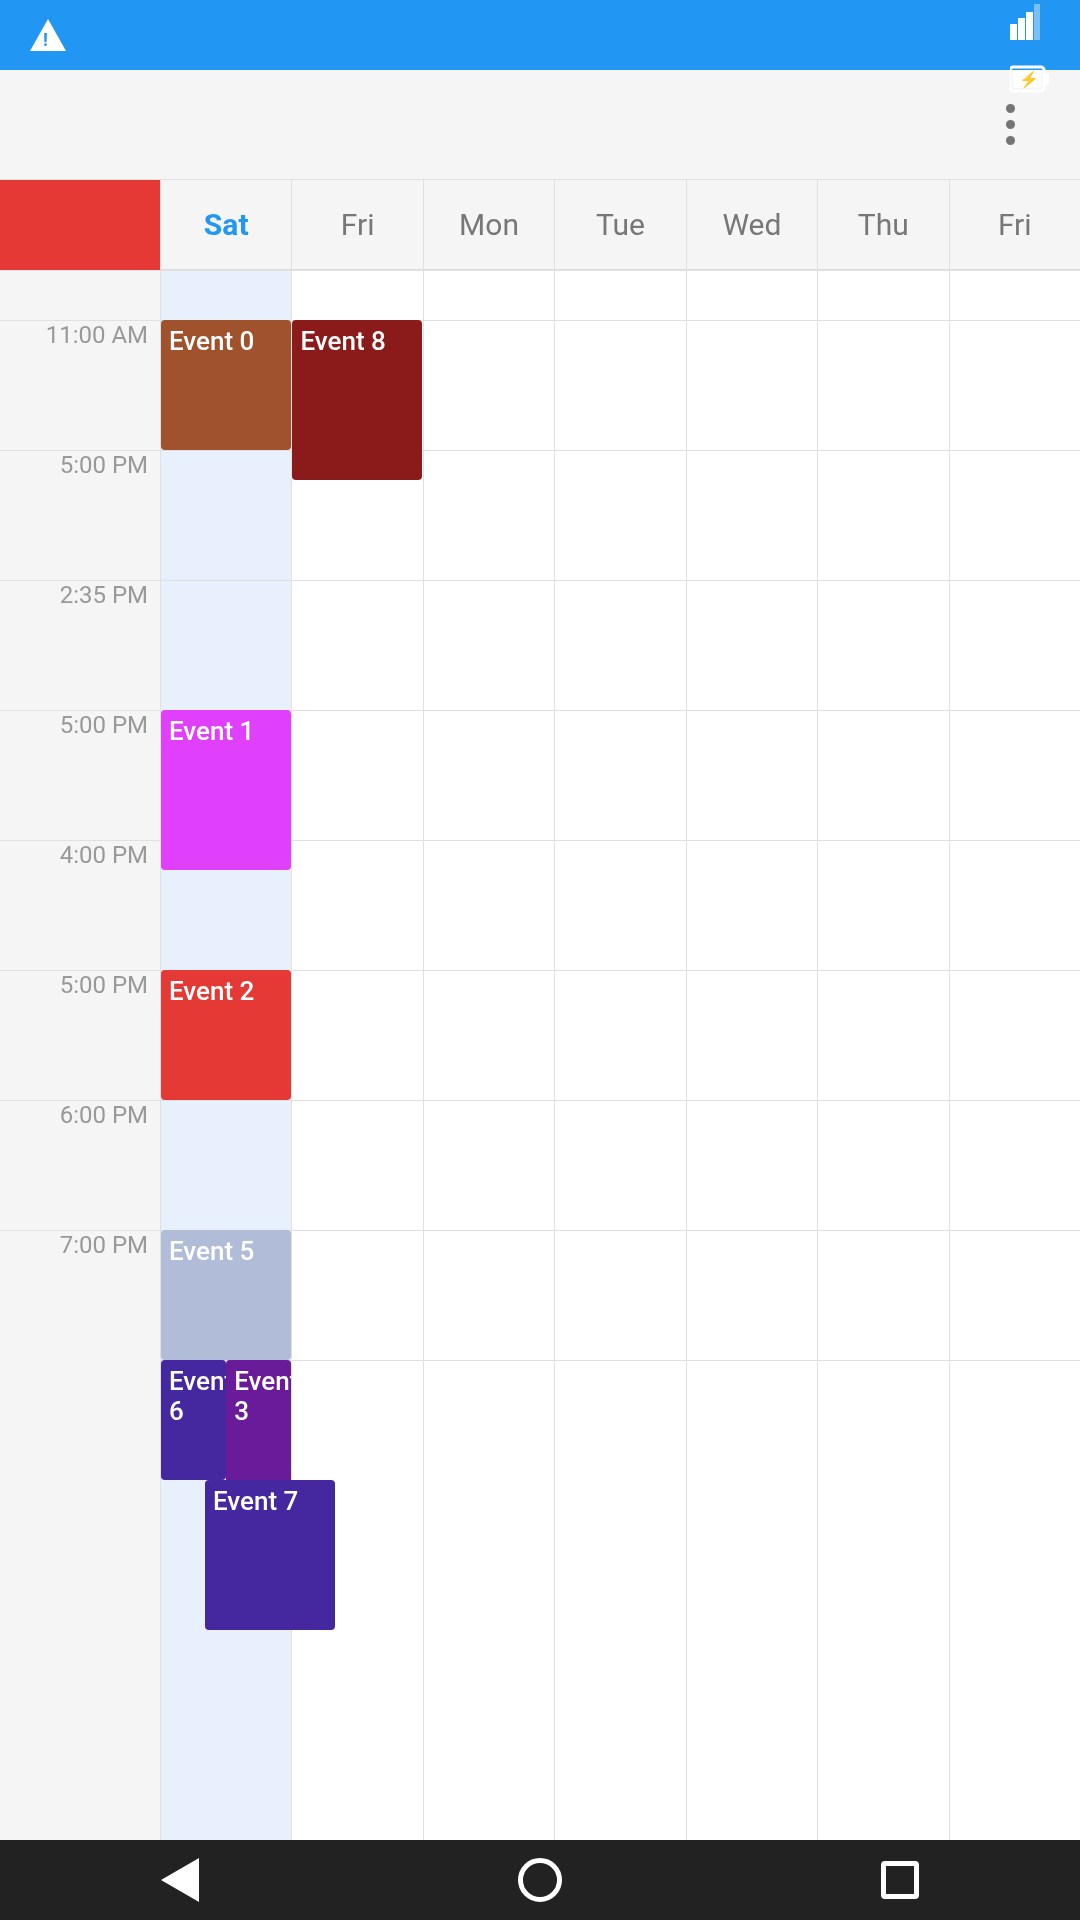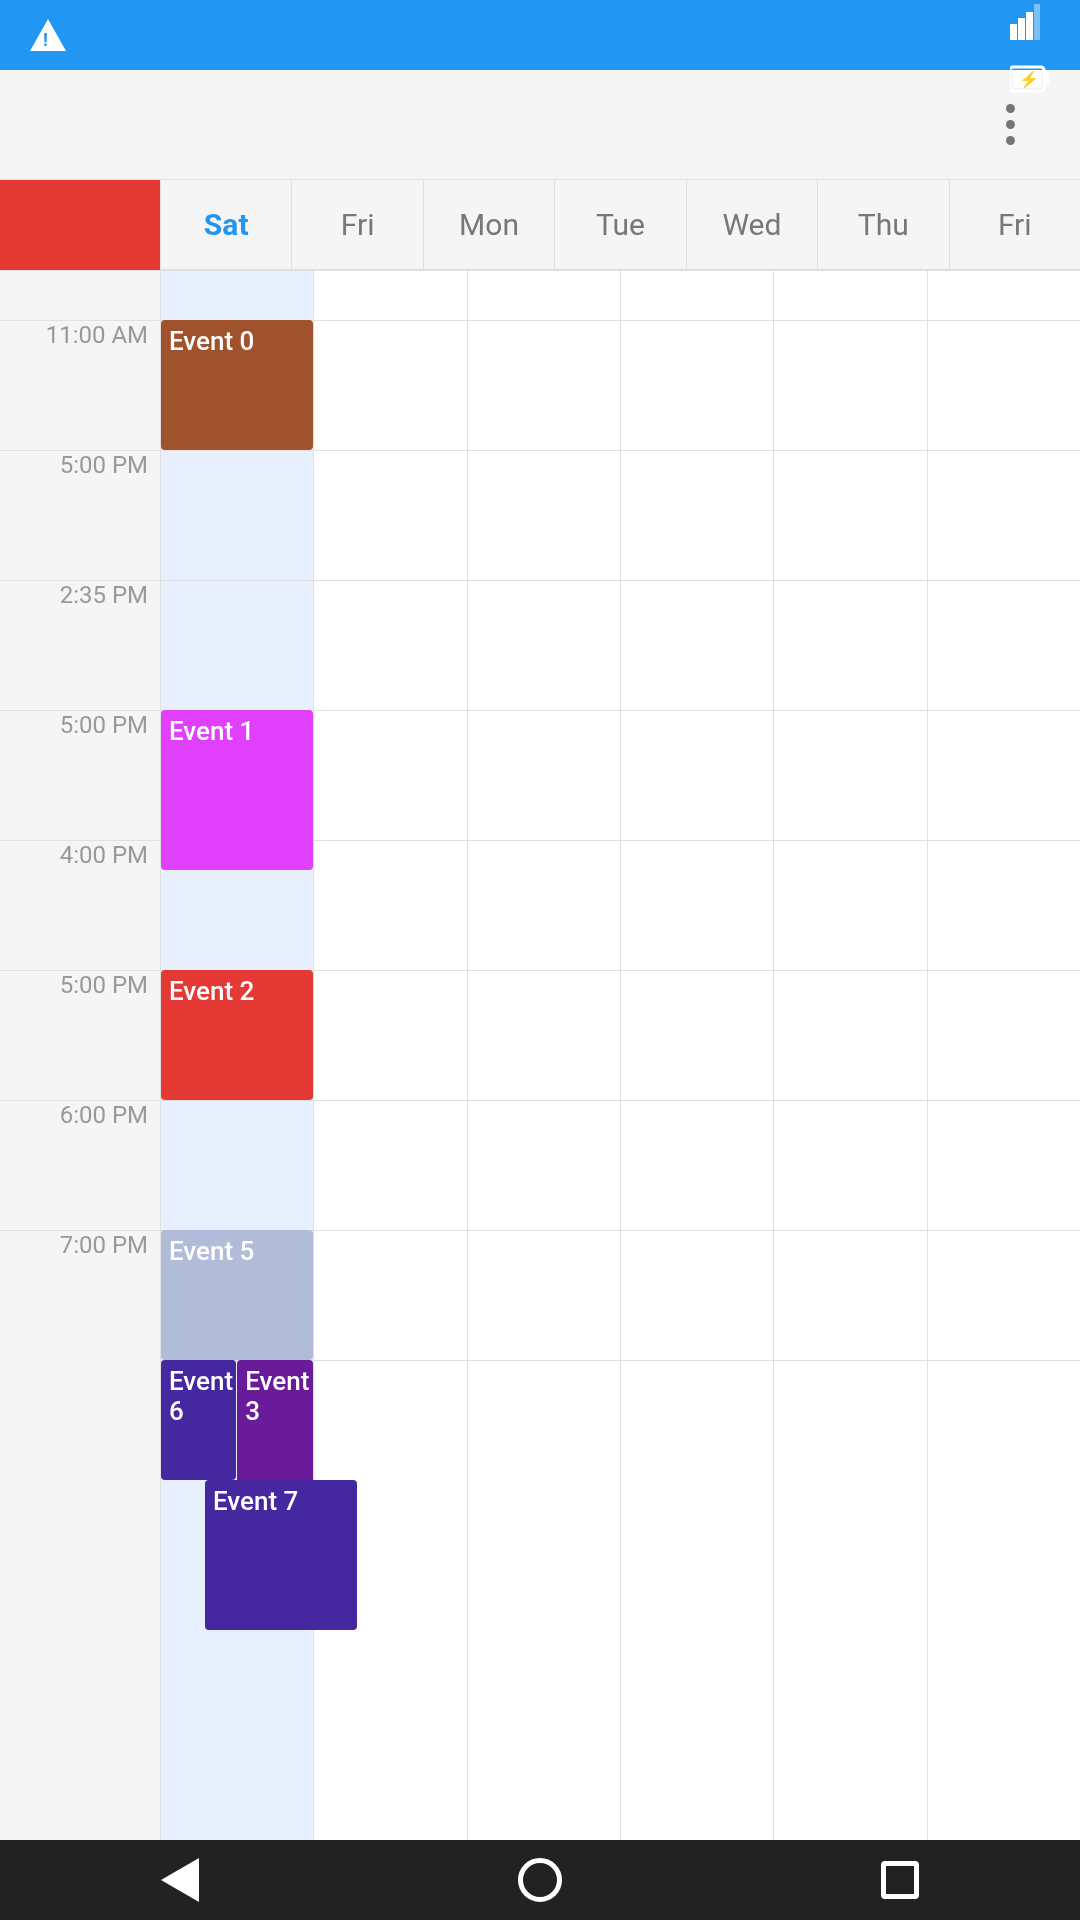--- a/index.html
+++ b/index.html
@@ -334,20 +334,33 @@
         <div class="partial-top"></div>
         <div class="hour-cell"></div>
         <div class="hour-cell"></div>
         <div class="hour-cell"></div>
         <div class="hour-cell"></div>
         <div class="hour-cell"></div>
         <div class="hour-cell"></div>
         <div class="hour-cell"></div>
         <div class="hour-cell"></div>
         <div class="hour-cell"></div>
+        <div class="event-block" style="background-color: rgb(139, 26, 26); top: 50px; height: 160px; left: 0%; width: 99.5%; right: auto;">Event 8</div>
+      </div>
+      <div class="day-column" style="position: relative;">
+        <div class="partial-top"></div>
+        <div class="hour-cell"></div>
+        <div class="hour-cell"></div>
+        <div class="hour-cell"></div>
+        <div class="hour-cell"></div>
+        <div class="hour-cell"></div>
+        <div class="hour-cell"></div>
+        <div class="hour-cell"></div>
+        <div class="hour-cell"></div>
+        <div class="hour-cell"></div>
       </div>
       <div class="day-column" style="position: relative;">
         <div class="partial-top"></div>
         <div class="hour-cell"></div>
         <div class="hour-cell"></div>
         <div class="hour-cell"></div>
         <div class="hour-cell"></div>
         <div class="hour-cell"></div>
         <div class="hour-cell"></div>
         <div class="hour-cell"></div>

